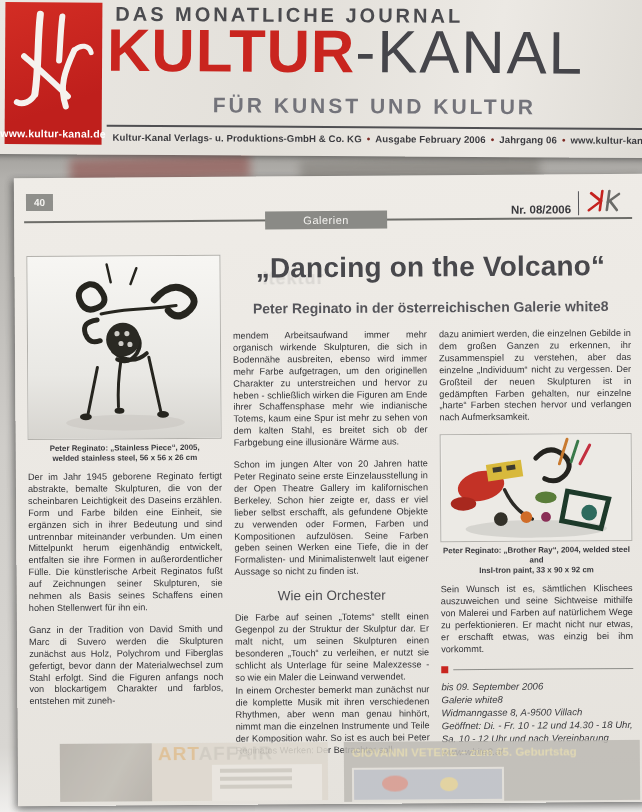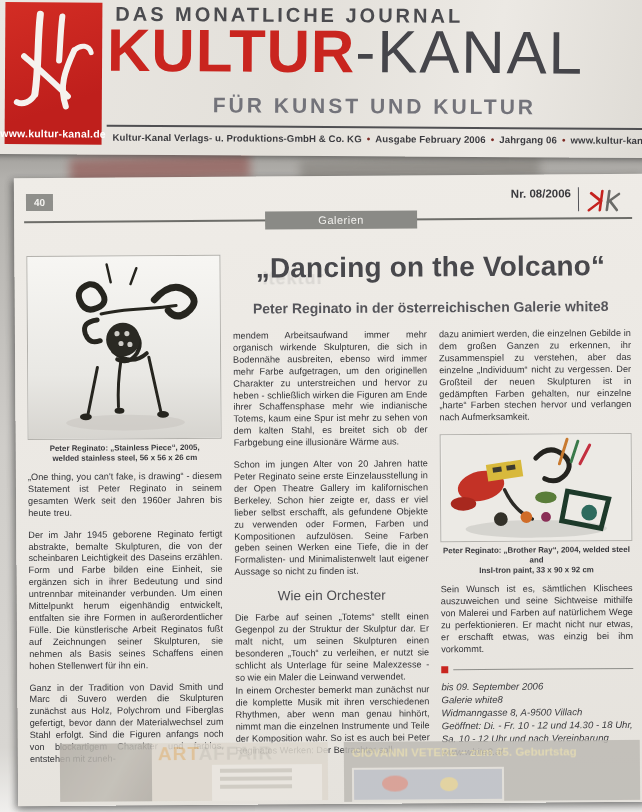--- a/index.html
+++ b/index.html
@@ -57,25 +57,25 @@
     box-shadow:-3px 2px 6px rgba(50,50,50,.35), 0 4px 8px rgba(50,50,50,.4);
     z-index:2; overflow:hidden;
   }
   .pagenum {
     position:absolute; left:12px; top:16px; width:27px; height:17px;
     background:#8f8f8b; color:#f4f3f0; font-size:10px; font-weight:bold;
     display:flex; align-items:center; justify-content:center;
   }
   .head-rule { position:absolute; left:10px; right:12px; top:43px; height:2px; background:#6d6d69; }
   .section-box {
-    position:absolute; left:251px; top:35px; width:152px; height:18px;
+    position:absolute; left:251px; top:35px; width:122px; height:18px;
     background:#8a8a86; color:#f2f1ee; font-size:11px; letter-spacing:.5px;
     display:flex; align-items:center; justify-content:center; z-index:2;
   }
-  .issue-wrap { position:absolute; right:22px; top:13px; display:flex; align-items:flex-start; gap:7px;margin-left:31px; }
+  .issue-wrap { position:absolute; right:22px; top:13px; display:flex; align-items:flex-end; gap:7px;margin-left:31px; }
   .issue-no { font-size:11.5px; font-weight:bold; color:#3a3a3e; }
   .issue-bar { width:1px; height:24px; background:#55555a; }
 
   .show-through {
     position:absolute; left:248px; top:92px;
     font-size:18px; font-weight:bold; color:rgba(125,125,130,.18);
     filter:blur(.6px); letter-spacing:1px;
   }
 
   .headline {
@@ -214,21 +214,20 @@
       <circle cx="94" cy="88" r="2.6" fill="#cfcdc8"></circle>
         <circle cx="103" cy="89" r="2.6" fill="#cfcdc8"></circle>
       <ellipse cx="58" cy="162" rx="6" ry="3.4" fill="#26251f"></ellipse>
       <ellipse cx="136" cy="160" rx="6" ry="3.4" fill="#26251f"></ellipse>
       <ellipse cx="92" cy="156" rx="5" ry="3" fill="#26251f"></ellipse>
     </svg>
     <div class="caption">
       <div>Peter Reginato: „Stainless Piece“, 2005,</div>
       <div>welded stainless steel, 56 x 56 x 26 cm</div>
     </div>
-    <p>„One thing, you can't fake, is drawing“ - diesem Statement ist Peter Reginato in seinem gesamten Werk seit den 1960er Jahren bis heute treu.</p>
     <p>Der im Jahr 1945 geborene Reginato fertigt abstrakte, bemalte Skulpturen, die von der scheinbaren Leichtigkeit des Daseins erzählen. Form und Farbe bilden eine Einheit, sie ergänzen sich in ihrer Bedeutung und sind untrennbar miteinander verbunden. Um einen Mittelpunkt herum eigenhändig entwickelt, entfalten sie ihre Formen in außerordentlicher Fülle. Die künstlerische Arbeit Reginatos fußt auf Zeichnungen seiner Skulpturen, sie nehmen als Basis seines Schaffens einen hohen Stellenwert für ihn ein.</p>
     <p>Ganz in der Tradition von David Smith und Marc di Suvero werden die Skulpturen zunächst aus Holz, Polychrom und Fiberglas gefertigt, bevor dann der Materialwechsel zum Stahl erfolgt. Sind die Figuren anfangs noch von blockartigem Charakter und farblos, entstehen mit zuneh-</p>
   </div>
 
   <div class="col col-2">
     <p>mendem Arbeitsaufwand immer mehr organisch wirkende Skulpturen, die sich in Bodennähe ausbreiten, ebenso wird immer mehr Farbe aufgetragen, um den originellen Charakter zu unterstreichen und hervor zu heben - schließlich wirken die Figuren am Ende ihrer Schaffensphase mehr wie indianische Totems, kaum eine Spur ist mehr zu sehen von dem kalten Stahl, es breitet sich ob der Farbgebung eine illusionäre Wärme aus.</p>
     <p>Schon im jungen Alter von 20 Jahren hatte Peter Reginato seine erste Einzelausstellung in der Open Theatre Gallery im kalifornischen Berkeley. Schon hier zeigte er, dass er viel lieber selbst erschafft, als gefundene Objekte zu verwenden oder Formen, Farben und Kompositionen aufzulösen. Seine Farben geben seinen Werken eine Tiefe, die in der Formalisten- und Minimalistenwelt laut eigener Aussage so nicht zu finden ist.</p>
     <div class="orchester">Wie ein Orchester</div>
     <p style="margin-bottom:2px;">Die Farbe auf seinen „Totems“ stellt einen Gegenpol zu der Struktur der Skulptur dar. Er malt nicht, um seinen Skulpturen einen besonderen „Touch“ zu verleihen, er nutzt sie schlicht als Unterlage für seine Malexzesse - so wie ein Maler die Leinwand verwendet.</p>
     <p>In einem Orchester bemerkt man zunächst nur die komplette Musik mit ihren verschiedenen Rhythmen, aber wenn man genau hinhört, nimmt man die einzelnen Instrumente und Teile der Komposition wahr. So ist es auch bei Peter Reginatos Werken: Der Betrachter soll</p>

